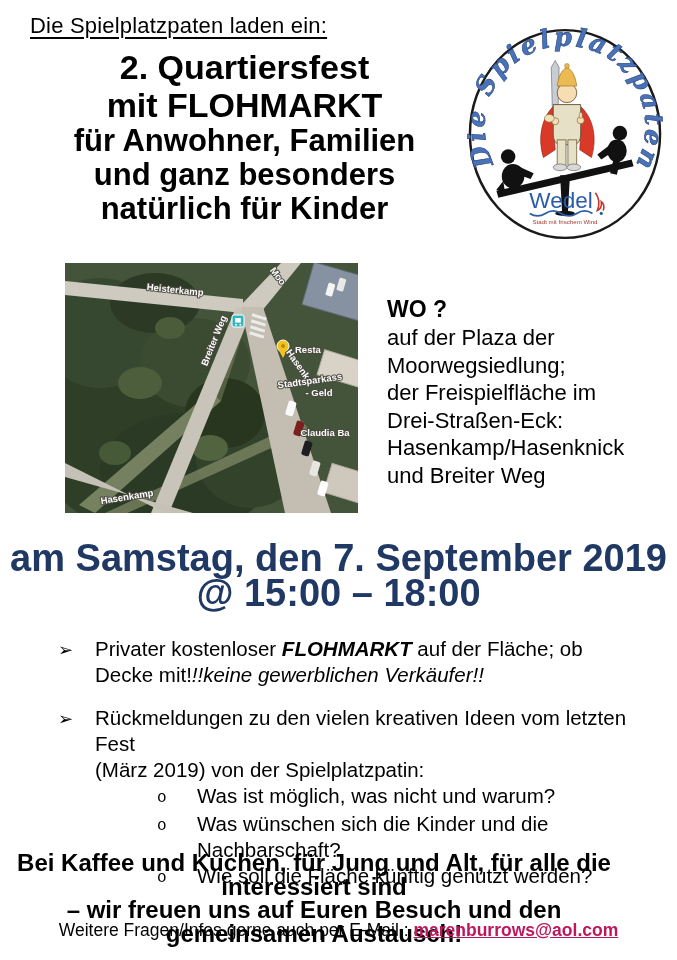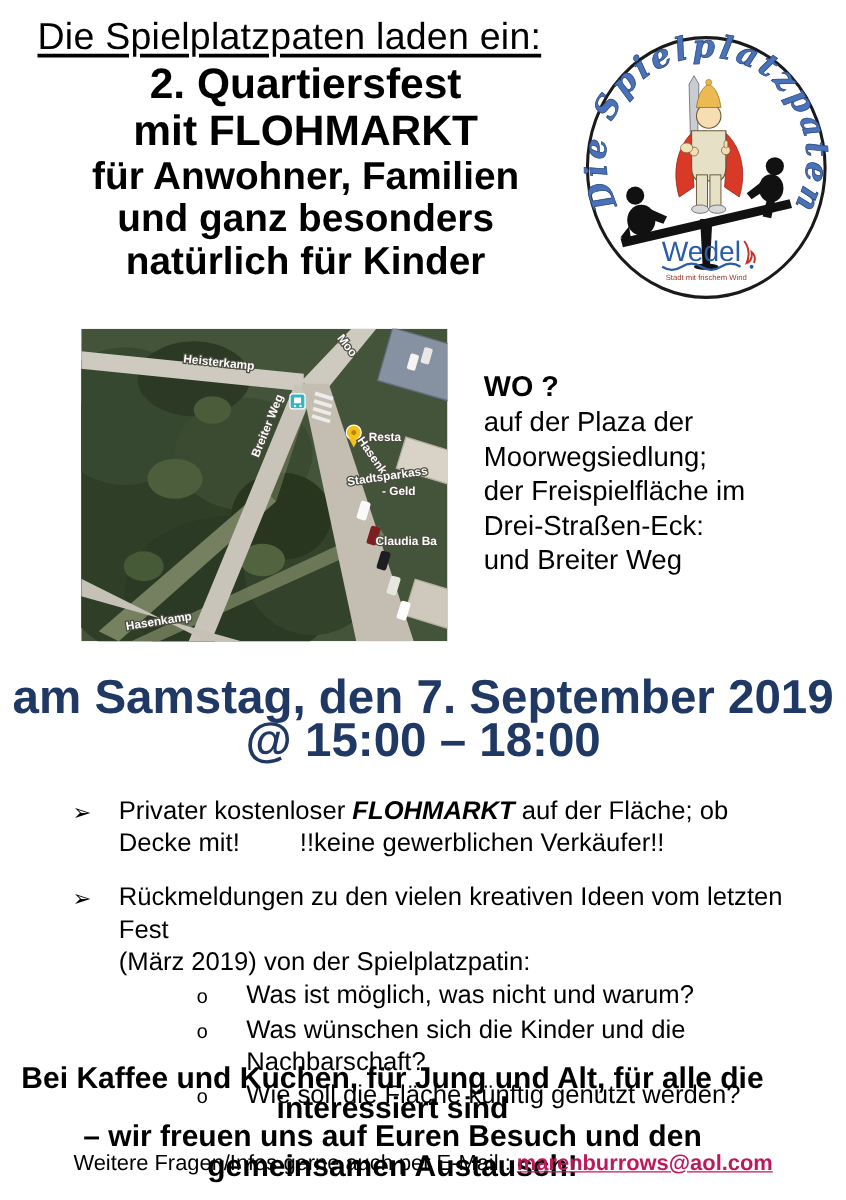--- a/index.html
+++ b/index.html
@@ -4,21 +4,21 @@
 <style>
   html,body { margin:0; padding:0; background:#e9e9e9; }
   .page {
     position:relative; width:677px; height:960px; margin:0 auto;
     background:#ffffff; overflow:hidden;
     font-family:"Liberation Sans", sans-serif; color:#000;
   }
   
   .invite {
     position:absolute; left:30px; top:13px;
-    font-size:30px; letter-spacing:0.2px;
+    font-size:22px; letter-spacing:0.2px;
     text-decoration:underline; text-underline-offset:4px;
   }
   
   .logo { position:absolute; left:467px; top:26px; width:196px; height:216px; }
   
   .titleblock { position:absolute; left:22px; top:48px; width:445px; text-align:center; }
   .titleblock .tb { font-size:34px; font-weight:bold; line-height:38px; }
   .titleblock .tr { font-size:31px; font-weight:bold; line-height:34px; }
   
   .map { position:absolute; left:65px; top:263px; width:293px; height:250px; }
@@ -32,21 +32,21 @@
   .dateblock {
     position:absolute; left:0; top:541px; width:677px; text-align:center;
     color:#1f3864; font-weight:bold; font-size:38px; line-height:35px;
   }
   
   .bullets { position:absolute; left:58px; top:636px; width:578px; font-size:20.5px; line-height:26px; }
   .brow { display:flex; }
   .bmark { width:37px; flex:none; font-size:18px; padding-top:1px; }
   .btext { flex:1; }
   .b2 { margin-top:17px; }
-  .it { margin-left:48px; }
+  .it { font-style:italic; }
   .bold { font-weight:bold;font-style:italic; }
   .srow { display:flex; margin-left:62px; }
   .smark { width:40px; flex:none; font-family:"Liberation Mono", monospace; font-size:16px; padding-top:2px; }
   
   .closing {
     position:absolute; left:0; top:851px; width:628px; text-align:center;
     font-weight:bold; font-size:24px; line-height:23.5px;
   }
   
   .footer { position:absolute; left:0; top:920px; width:677px; text-align:center; font-size:17.5px; }
@@ -196,20 +196,21 @@
       <text class="maplbl" x="62" y="237" text-anchor="middle" transform="rotate(-9 62 234)">Hasenkamp</text>
     </svg>
   </div>
 
   <div class="where">
     <div class="wh">WO ?</div>
     <div class="wl">auf der Plaza der</div>
     <div class="wl">Moorwegsiedlung;</div>
     <div class="wl">der Freispielfläche im</div>
     <div class="wl">Drei-Straßen-Eck:</div>
+    <div class="wl">Hasenkamp/Hasenknick</div>
     <div class="wl">und Breiter Weg</div>
   </div>
 
   <div class="dateblock">
     <div>am Samstag, den 7. September 2019</div>
     <div>@ 15:00 – 18:00</div>
   </div>
 
   <div class="bullets">
     <div class="brow">

